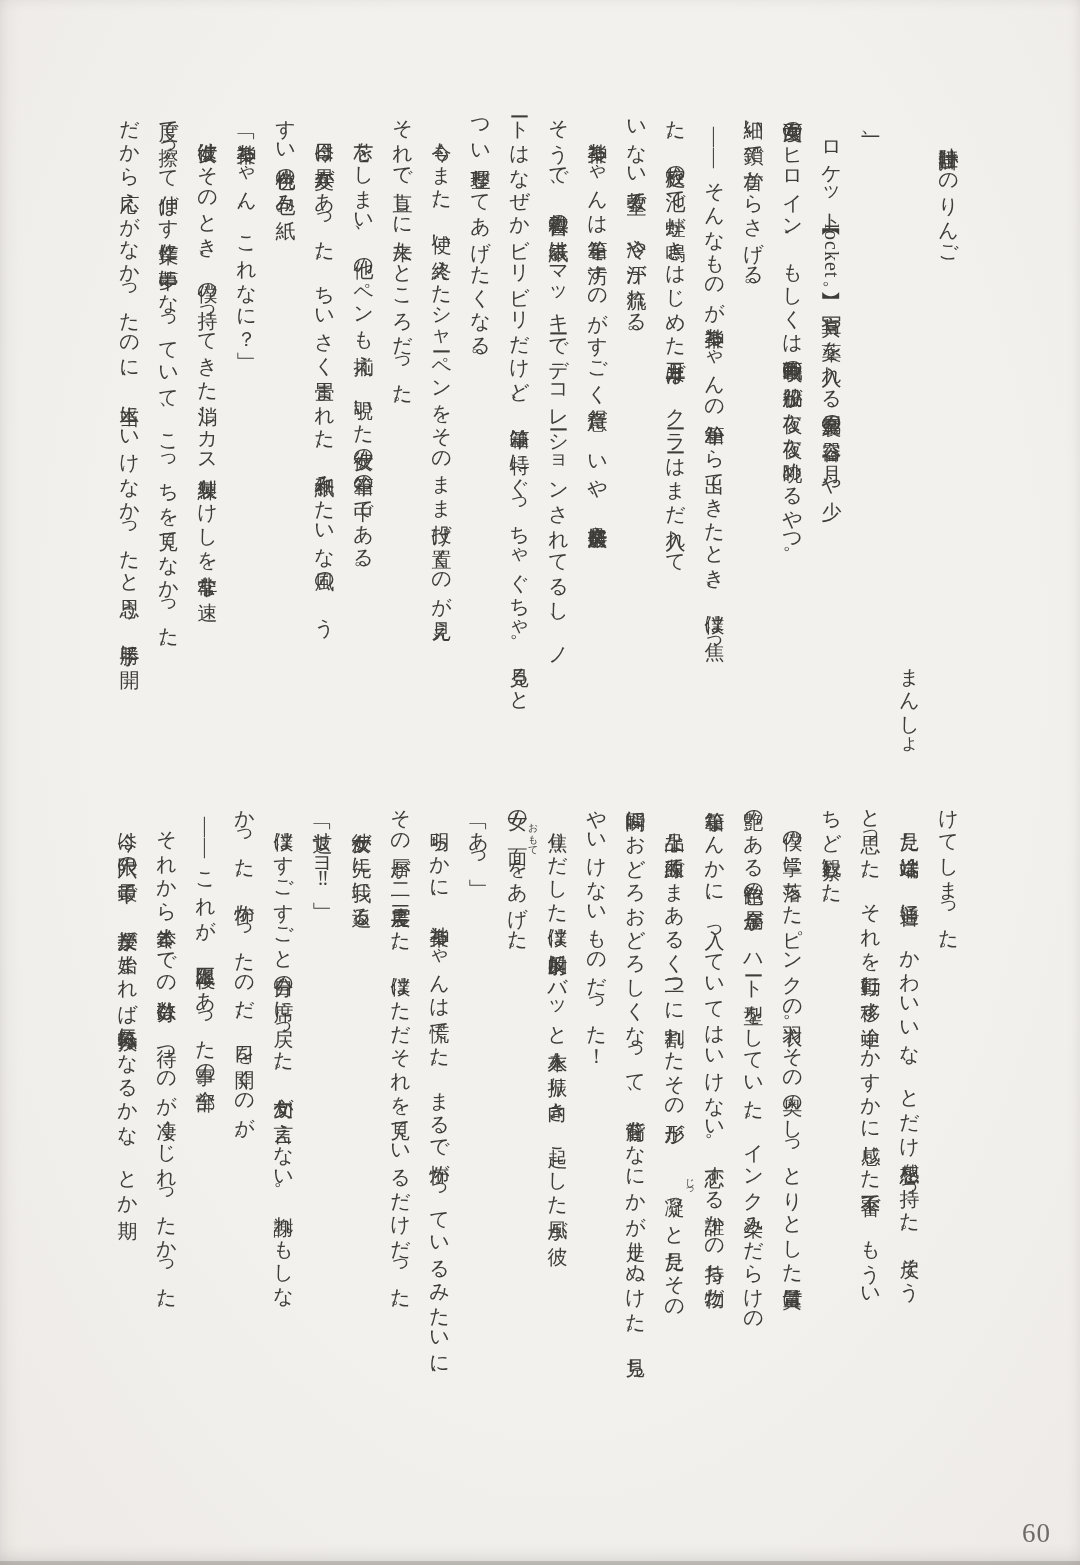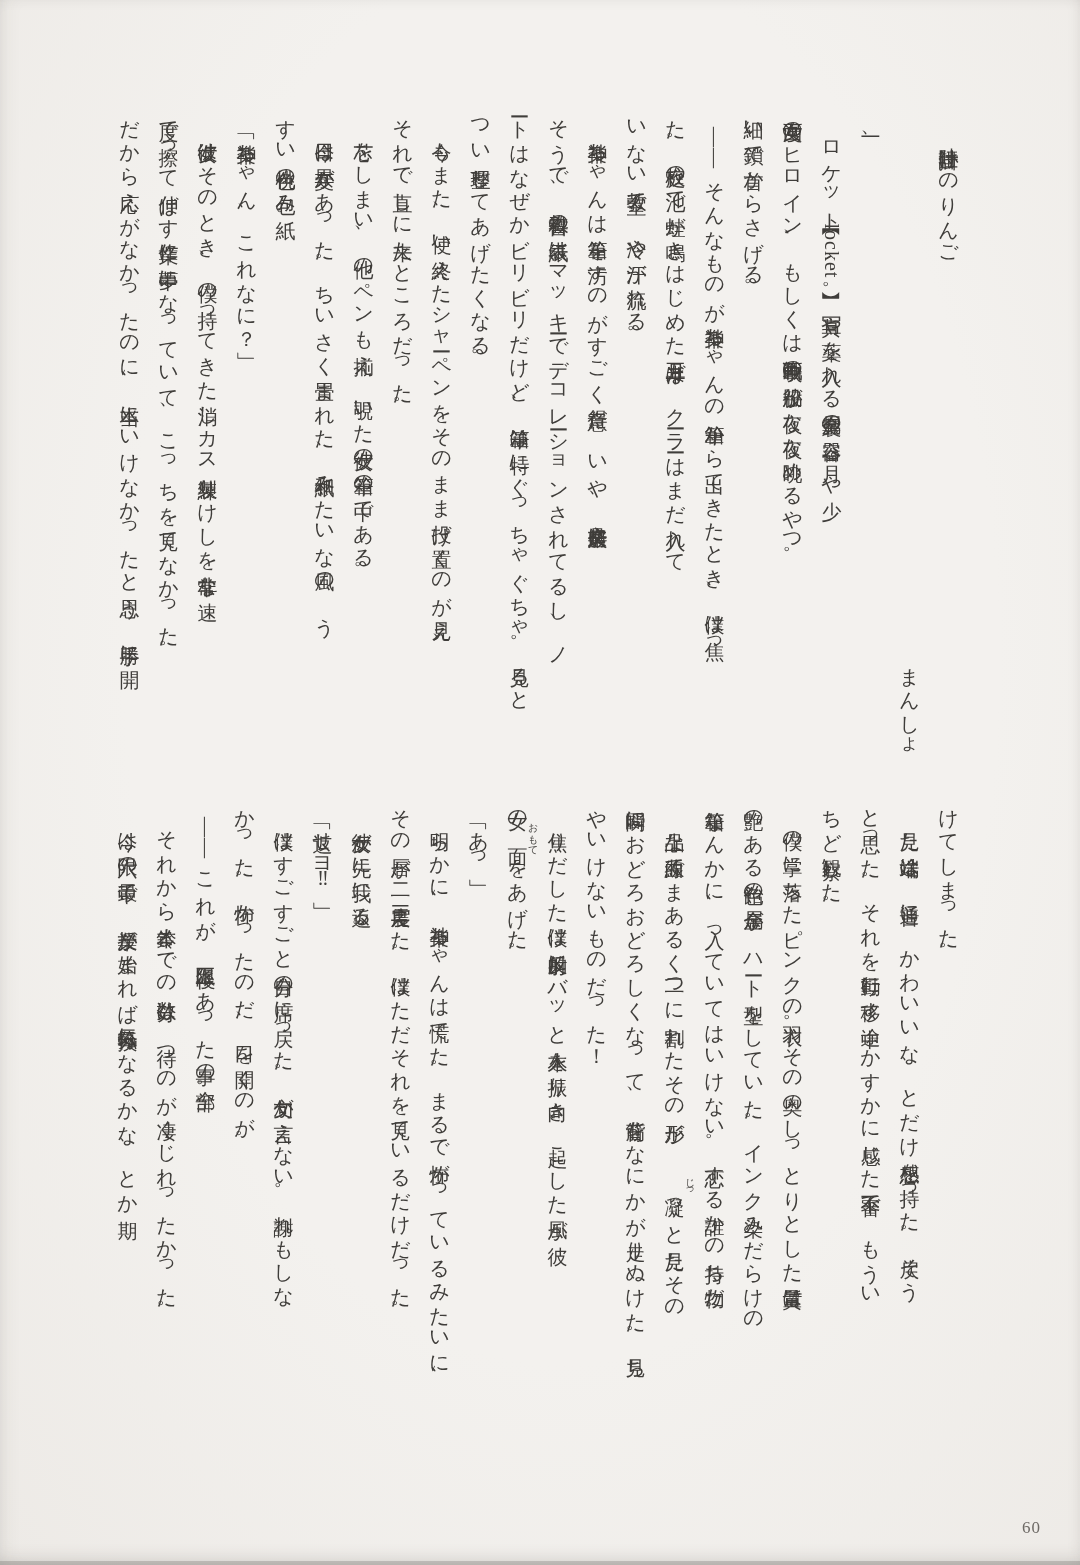--- a/index.html
+++ b/index.html
@@ -43,21 +43,21 @@
   .role-title{padding-top:26px;}
   .role-chapter{padding-top:21px;}
   .role-author{padding-top:548px;}
 
   ruby{ruby-align:center;}
   rt{font-size:10px;letter-spacing:0;color:#4a4845;}
 
   .page-number{
     position:absolute;
     left:1022px;top:1518px;
-    font-size:17px;
+    font-size:27px;
     color:#6e6a66;
     letter-spacing:1px;
     text-align:right;
   }
 </style>
 </head>
 <body>
 
 <div class="page">
 

